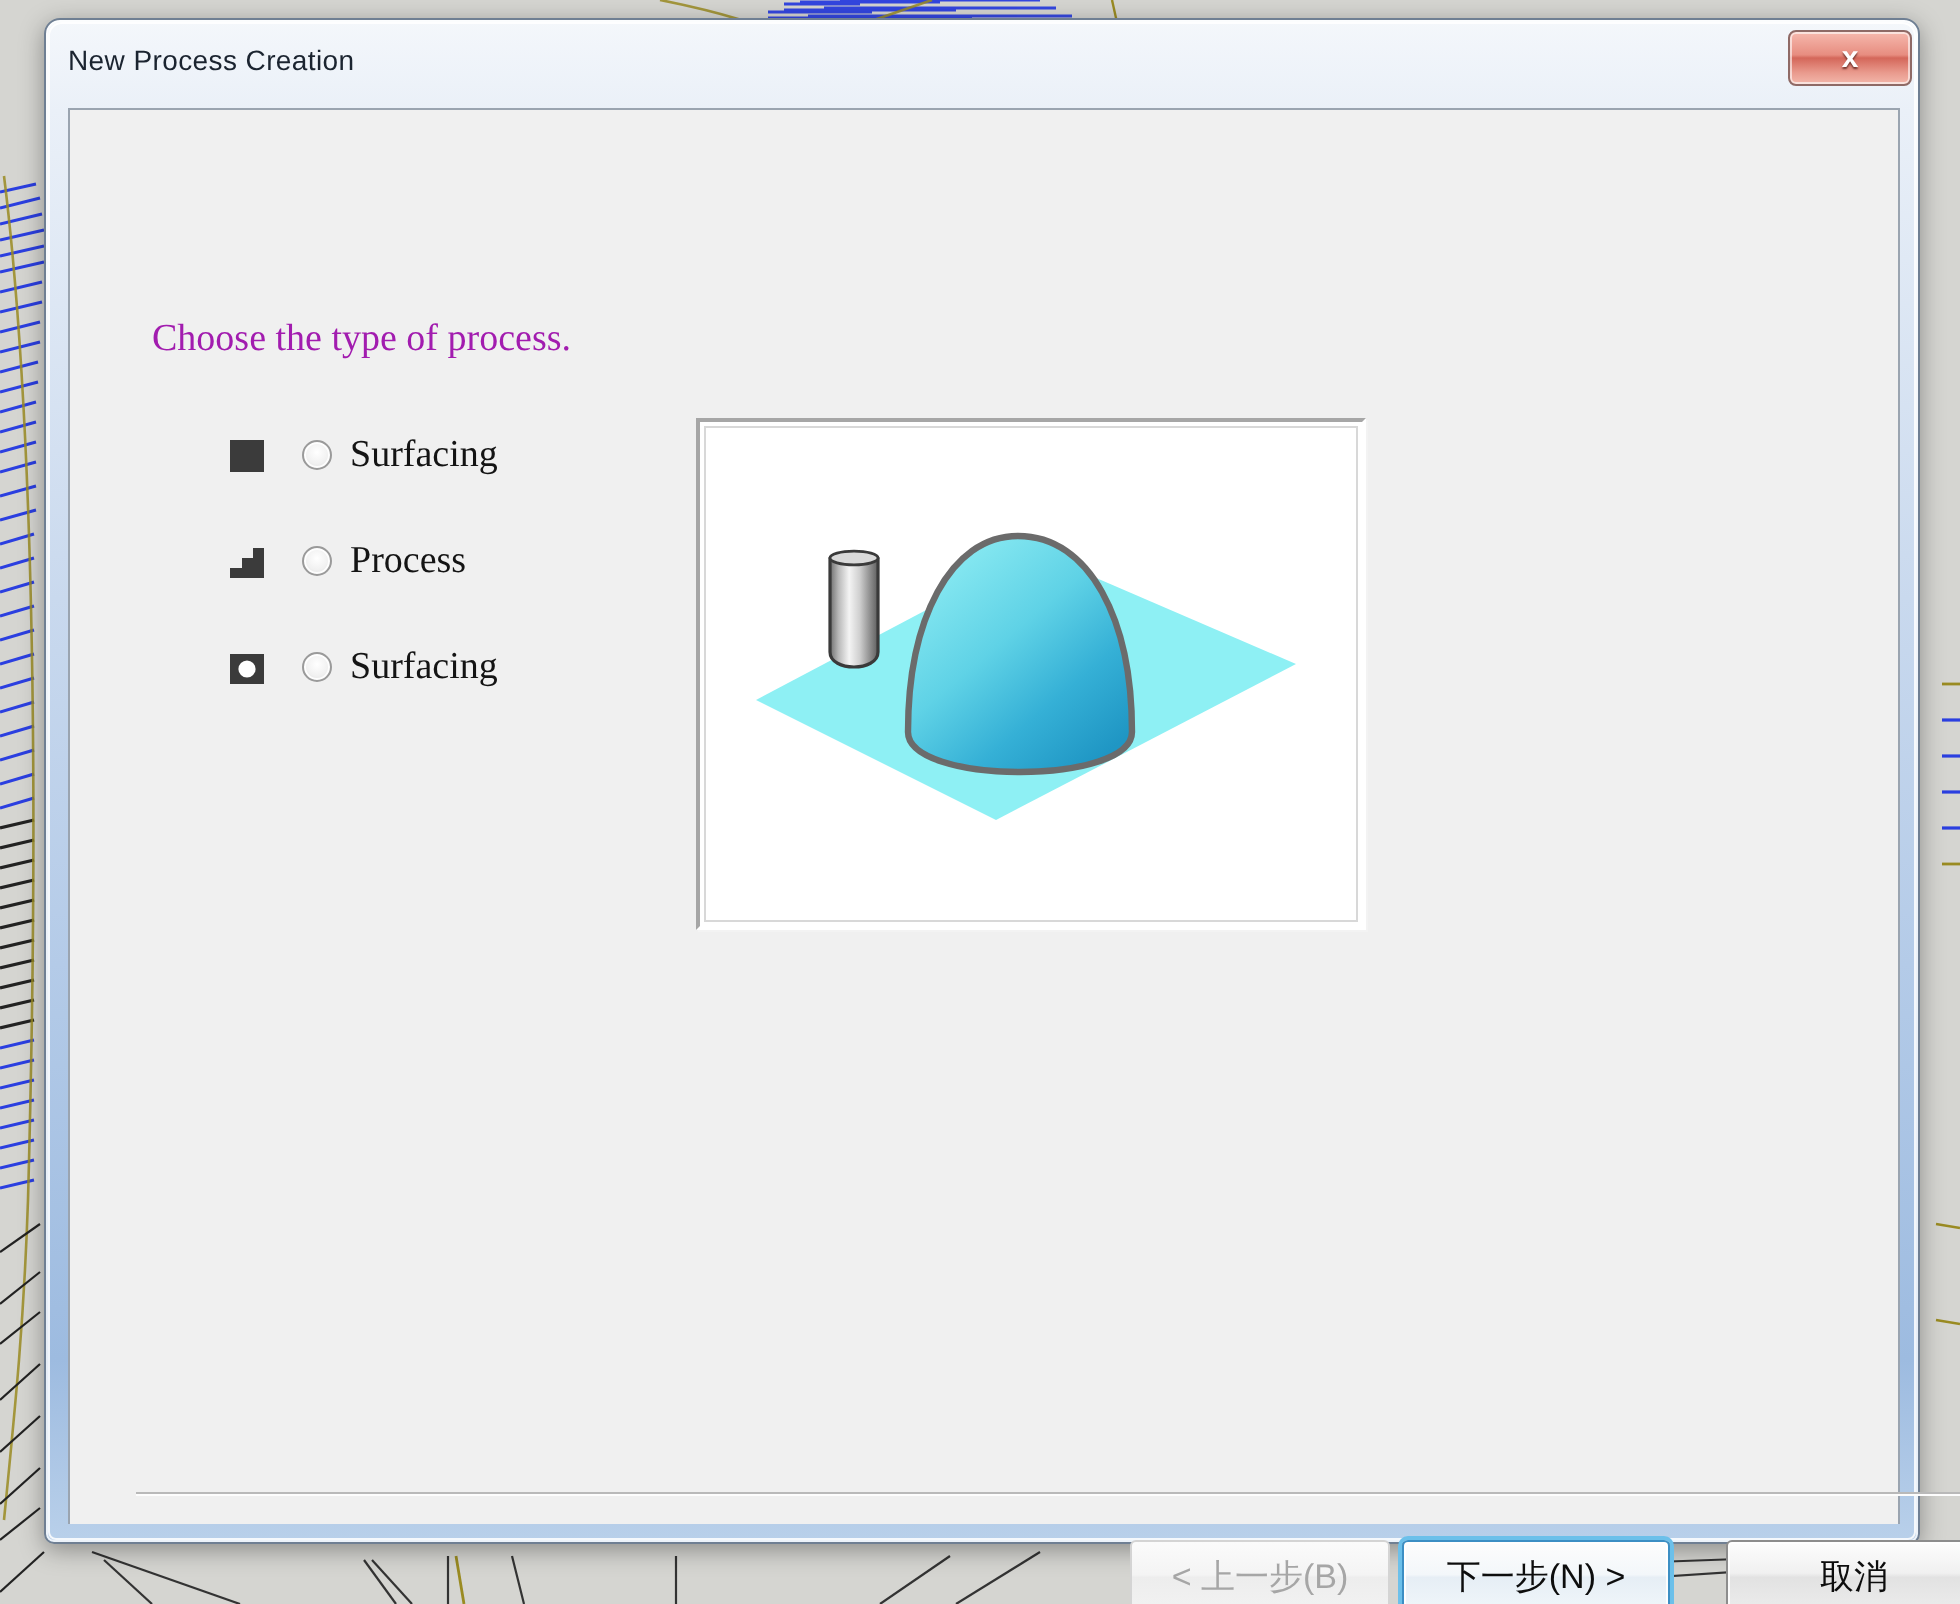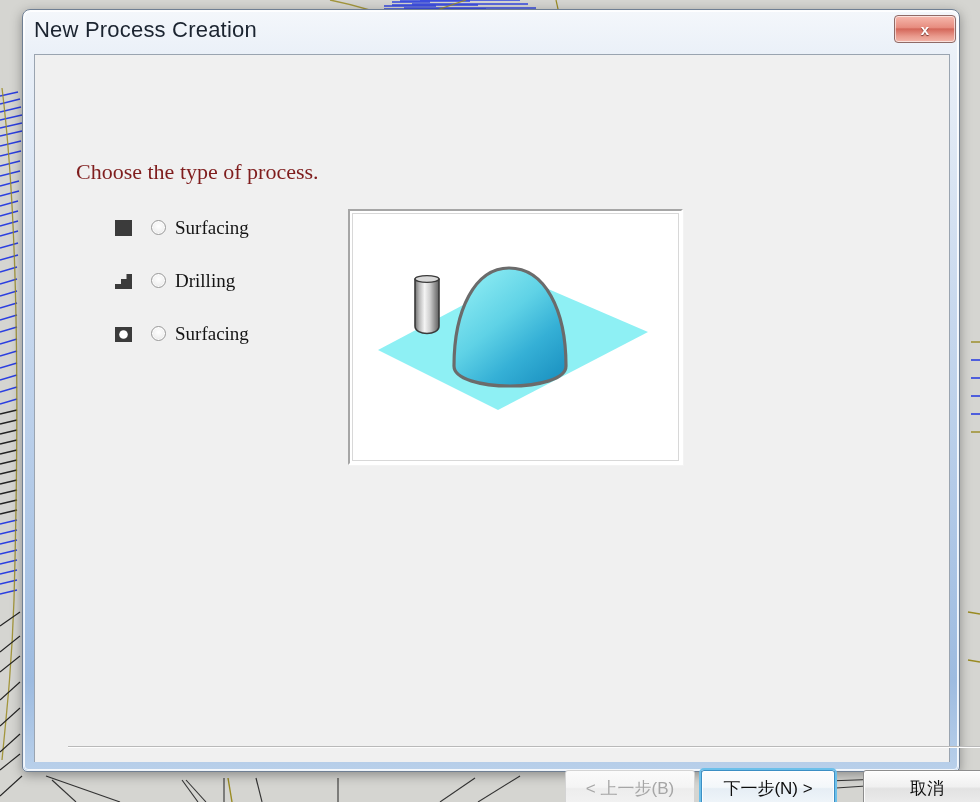--- a/index.html
+++ b/index.html
@@ -62,21 +62,21 @@
     width: 938px;
     height: 44px;
     box-sizing: border-box;
   }
   #title-text {
     position: absolute;
     left: 11px;
     top: 20px;
     transform: translateY(-50%);
     font-family: "Liberation Sans", sans-serif;
-    font-size: 22px;
+    font-size: 14px;
     color: #1b2430;
     letter-spacing: 0.2px;
     white-space: nowrap;
   }
   #close-button {
     position: absolute;
     right: 5px;
     top: 5px;
     width: 62px;
     height: 28px;
@@ -115,22 +115,22 @@
     background: #f0f0f0;
     border: 1px solid #9aa4b0;
     border-bottom: none;
     box-sizing: border-box;
   }
 
   #instruction {
     position: absolute;
     left: 41px;
     top: 104px;
-    font-size: 22px;
-    color: #7f1d1d;
+    font-size: 19px;
+    color: #a21caf;
     white-space: nowrap;
   }
 
   
   #options {
     position: absolute;
     left: 78px;
     top: 146px;
     width: 220px;
   }
@@ -398,21 +398,21 @@
         <span class="opt-label">Surfacing</span>
       </div>
 
       <div class="opt-row">
         <span class="opt-icon">
           <svg width="22" height="22" viewBox="0 0 22 22">
             <path d="M2 19 L2 14 L8 14 L8 9 L13.5 9 L13.5 4 L19 4 L19 19 Z" fill="#3b3b3b"></path>
           </svg>
         </span>
         <span class="radio"></span>
-        <span class="opt-label">Drilling</span>
+        <span class="opt-label">Process</span>
       </div>
 
 
       <div class="opt-row">
         <span class="opt-icon">
           <svg width="22" height="22" viewBox="0 0 22 22">
             <rect x="2" y="4" width="17" height="15" fill="#3b3b3b"></rect>
             <circle cx="10.5" cy="11.5" r="4.3" fill="#ffffff"></circle>
           </svg>
         </span>

